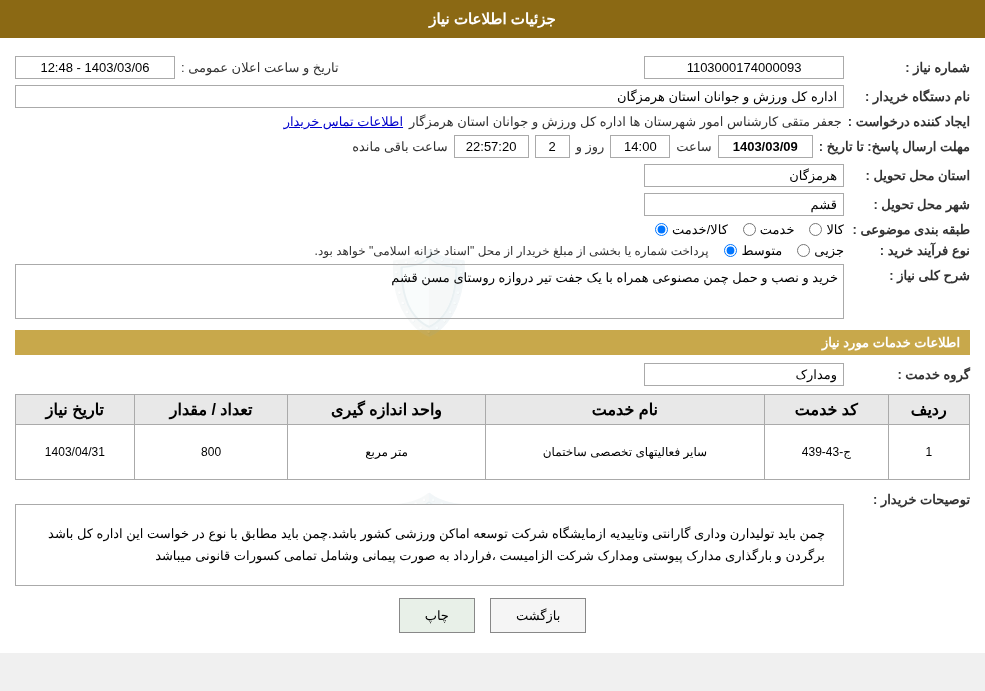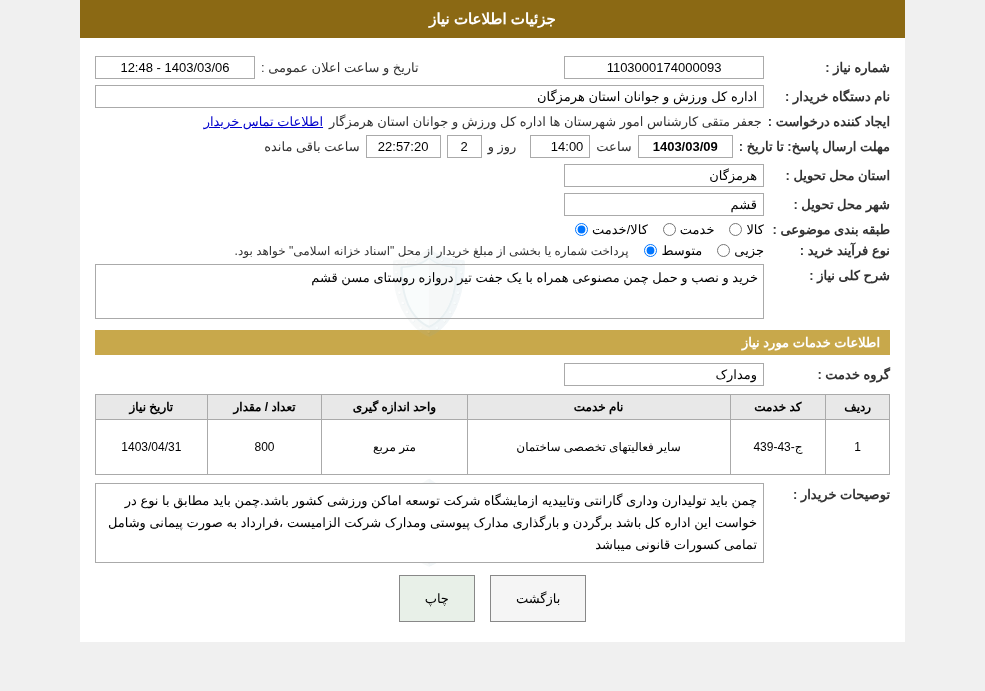--- a/index.html
+++ b/index.html
@@ -3,21 +3,21 @@
   <meta charset="utf-8">
   <style>
     * { box-sizing: border-box; margin: 0; padding: 0; }
     body {
       font-family: Tahoma, Arial, sans-serif;
       font-size: 13px;
       background: #f0f0f0;
       direction: rtl;
     }
     .page-container {
-      width: 825px;
+      width: 985px;
       margin: 0 auto;
       background: #f0abfc;
     }
     .header-bar {
       background: #8B6914;
       color: #fff;
       text-align: center;
       padding: 10px 20px;
       font-size: 15px;
       font-weight: bold;
@@ -110,35 +110,36 @@
       text-align: center;
       font-weight: bold;
     }
     table td {
       border: 1px solid #aaa;
       padding: 20px 8px;
       text-align: center;
     }
     .description-box {
       border: 1px solid #aaa;
-      padding: 6px;
+      padding: 18px;
       min-height: 70px;
       background: #fff;
       text-align: right;
       line-height: 1.7;
+      margin-top: 16px;
     }
     .buttons-row {
       display: flex;
       justify-content: center;
       gap: 15px;
       margin-top: 12px;
       margin-bottom: 10px;
     }
     .btn {
-      padding: 15px 25px;
+      padding: 9px 25px;
       font-size: 13px;
       border: 1px solid #888;
       cursor: pointer;
       background: #f5f5f5;
       font-family: Tahoma, Arial, sans-serif;
     }
     .btn-print {
       background: #e8f0e8;
     }
     .btn-back {
@@ -148,21 +149,21 @@
       position: absolute;
       left: 50%;
       top: 50%;
       transform: translate(-50%, -50%);
       opacity: 0.1;
       pointer-events: none;
       z-index: 0;
       font-size: 80px;
     }
     .col-header-cell {
-      font-size: 12px;
+      font-size: 16px;
     }
   </style>
 </head>
 <body>
 
 <div class="page-container">
 
   <div class="header-bar">
     <span>جزئیات اطلاعات نیاز</span>
   </div>
@@ -188,21 +189,21 @@
         <span style="color:#333;">جعفر متقی کارشناس امور شهرستان ها اداره کل ورزش و جوانان استان هرمزگار</span>
         <span class="link-text">اطلاعات تماس خریدار</span>
       </div>
     </div>
 
     <div class="form-row">
       <span class="label">مهلت ارسال پاسخ: تا تاریخ :</span>
       <div class="deadline-row">
         <div class="value-box small" style="min-width:95px; text-align:center;font-weight:bold;">1403/03/09</div>
         <span class="inline-label">ساعت</span>
-        <div class="value-box small" style="min-width:60px; text-align:right;margin-left:8px;">14:00</div>
+        <div class="value-box small" style="min-width:60px; text-align:center;">14:00</div>
         <span class="inline-label">روز و</span>
         <div class="value-box" style="min-width:35px; text-align:center;">2</div>
         <div class="value-box" style="min-width:75px; text-align:center;">22:57:20</div>
         <span class="inline-label">ساعت باقی مانده</span>
       </div>
     </div>
 
     <div class="form-row">
       <span class="label">استان محل تحویل :</span>
       <div class="value-box medium">هرمزگان</div>

